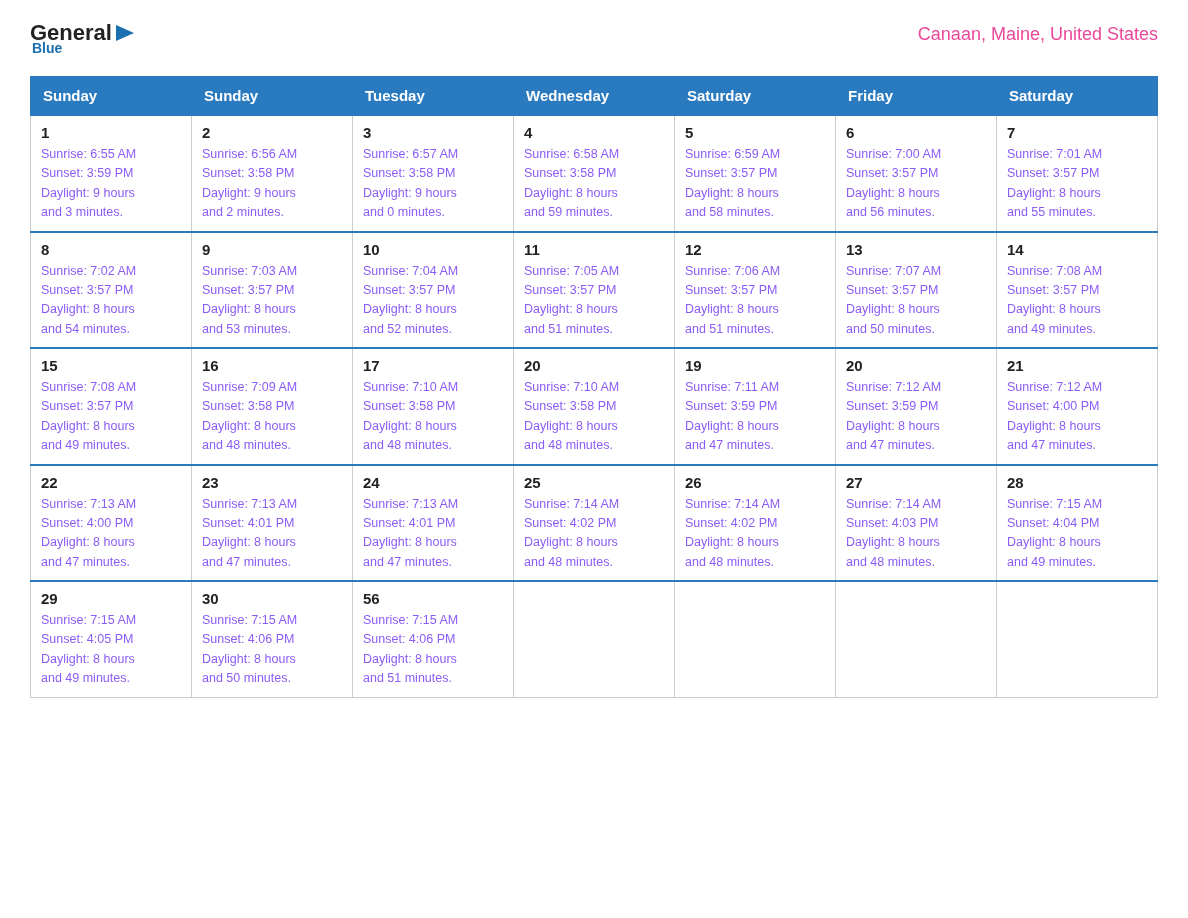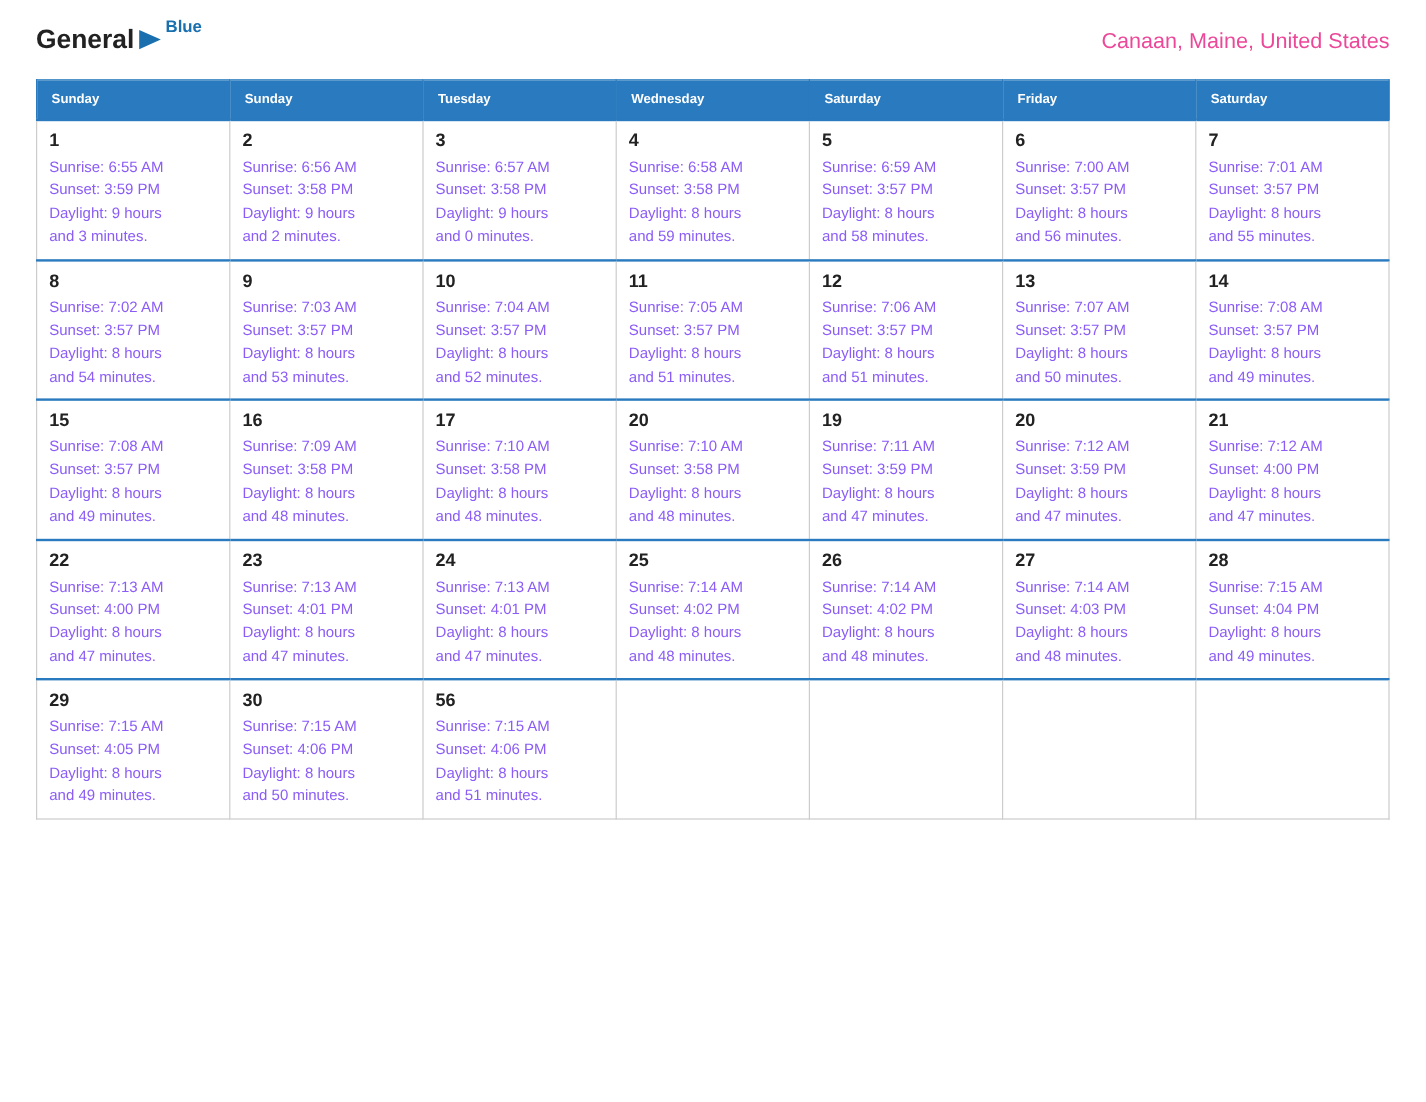--- a/index.html
+++ b/index.html
@@ -45,21 +45,21 @@
       margin-top: 4px;
     }
     .calendar-table {
       width: 100%;
       border-collapse: collapse;
       border: 1px solid #aaa;
     }
     .calendar-table th {
       background-color: #2a7abf;
       color: #fff;
-      font-size: 11px;
+      font-size: 15px;
       font-weight: bold;
       padding: 10px 12px;
       text-align: left;
       border: 1px solid #2a7abf;
     }
     .calendar-table td {
       vertical-align: top;
       padding: 8px 10px;
       border: 1px solid #ccc;
       width: calc(100% / 7);
@@ -85,21 +85,21 @@
     }
     tr.week-row td {
       border-top: 2px solid #2a7abf;
     }
   </style>
 </head>
 <body>
 
 <div class="header-section">
   <div class="logo">
-    <div style="display:flex;flex-direction:row;align-items:flex-start;">
+    <div style="display:flex;flex-direction:column;align-items:flex-start;">
       <div style="display:flex;align-items:center;">
         <span class="logo-text-general">General</span>
         <svg width="22" height="22" viewBox="0 0 22 22" style="margin-left:2px;margin-top:0px;">
           <polygon points="2,3 20,11 2,19" fill="#1a6faf"></polygon>
         </svg>
       </div>
       <span class="logo-text-blue" style="margin-top:-6px;margin-left:2px;">Blue</span>
     </div>
   </div>
   <div class="title-section">

